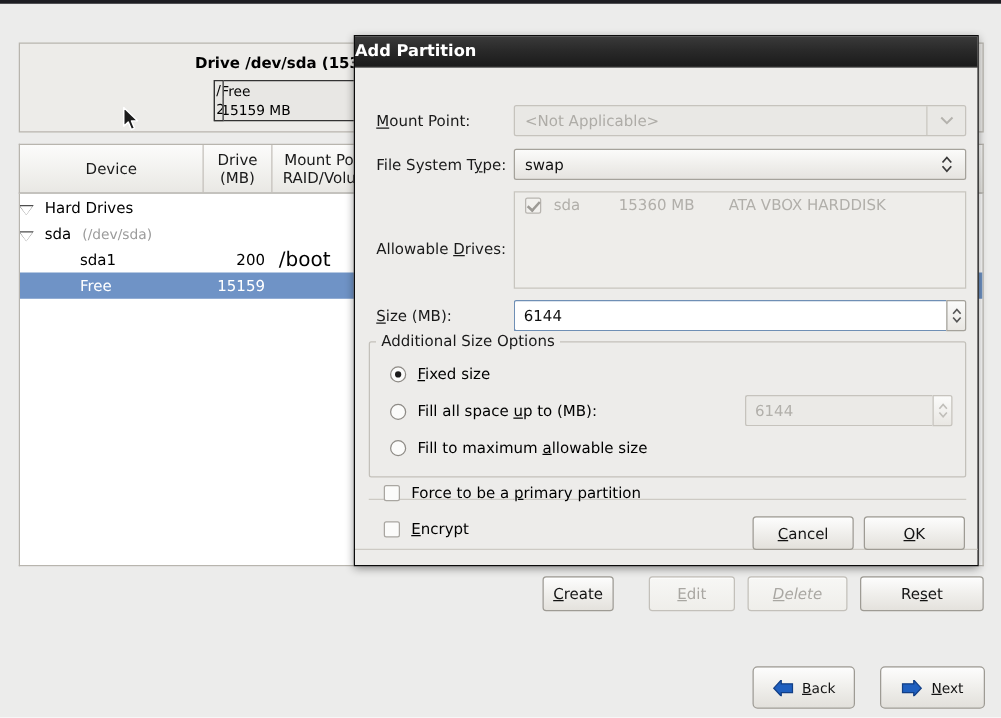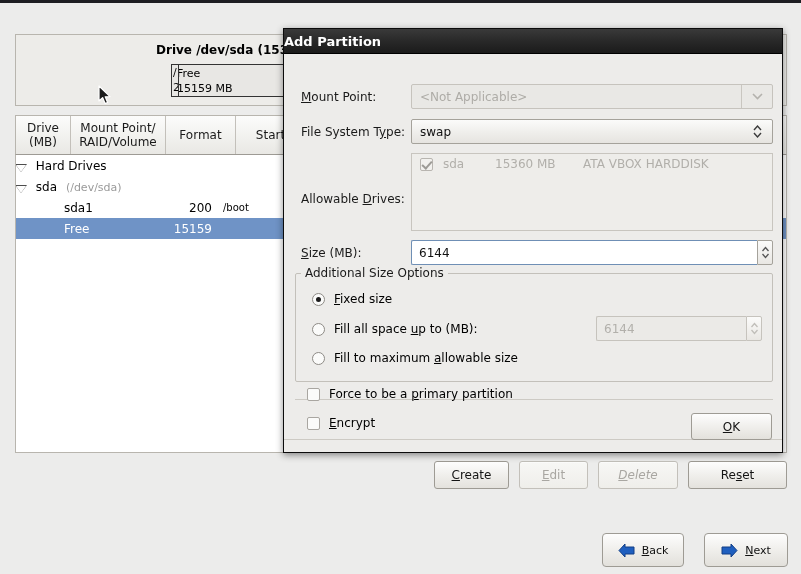--- a/index.html
+++ b/index.html
@@ -76,21 +76,21 @@
     box-sizing: border-box; overflow: hidden;
   }
   .row { position: relative; height: 21px; display: flex; align-items: center; }
   .row.selected { background: #6f93c6; color: #ffffff; }
   .row-label { font-size: 12px; white-space: nowrap; }
   .row-size {
     position: absolute; width: 55px; text-align: right; font-size: 12px;
     left: 147px; padding-right: 6px; box-sizing: border-box;
   }
   .row-mount {
-    position: absolute; left: 202px; width: 95px; font-size: 10px;
+    position: absolute; left: 202px; width: 95px; font-size: 16px;
     padding-left: 5px; box-sizing: border-box;
   }
   .twisty {
     display: inline-block; width: 0; height: 0; margin-right: 6px;
     border-left: 5px solid transparent; border-right: 5px solid transparent;
     border-top: 7px solid transparent; position: relative; top: 2px;
   }
   .twisty::after {
     content: ""; position: absolute; left: -5px; top: -7px;
     border-left: 5px solid transparent; border-right: 5px solid transparent;
@@ -251,20 +251,21 @@
         <span>15159 MB</span>
       </div>
 
       <div class="drive-bar-thin">
         <span>/</span>
         <span>2...</span>
       </div>
     </div>
 
     <div class="tree-header">
+      <div class="th th-device">Device</div>
       <div class="th th-size">
         <div>
           <div>Drive</div>
           <div>(MB)</div>
         </div>
       </div>
       <div class="th th-mount">
         <div>
           <div>Mount Point/</div>
           <div>RAID/Volume</div>
@@ -299,21 +300,21 @@
       </div>
 
       <div class="row selected">
         <span class="indent2 row-label">Free</span>
         <span class="row-size">15159</span>
         <span class="row-mount"></span>
       </div>
     </div>
 
     <div class="btnrow">
-      <div class="gbtn" style="left:434px; width:75px;">
+      <div class="gbtn" style="left:434px; width:57px;">
         <span><span class="u">C</span><span>reate</span></span>
       </div>
       <div class="gbtn disabled" style="left:519px; width:69px;">
         <span><span class="u">E</span><span>dit</span></span>
       </div>
       <div class="gbtn disabled" style="left:598px; width:80px;font-style:italic;">
         <span><span class="u">D</span><span>elete</span></span>
       </div>
       <div class="gbtn" style="left:688px; width:99px;">
         <span>Re<span class="u">s</span>et</span>
@@ -454,19 +455,22 @@
 
       <div class="check-row" style="left:23px; top:362px;">
         <span class="chk plain"></span>
         <span>
           <span class="u">E</span><span>ncrypt</span>
         </span>
       </div>
 
       <div class="dlg-sep" style="left:0px; top:385px; width:498px;"></div>
 
+      <div class="dlg-btn" style="left:318px; top:359px; width:81px;">
+        <span><span class="u">C</span><span>ancel</span></span>
+      </div>
       <div class="dlg-btn" style="left:407px; top:359px; width:81px;">
         <span><span class="u">O</span><span>K</span></span>
       </div>
     </div>
   </div>
 
 </div>
 
 </body></html>

